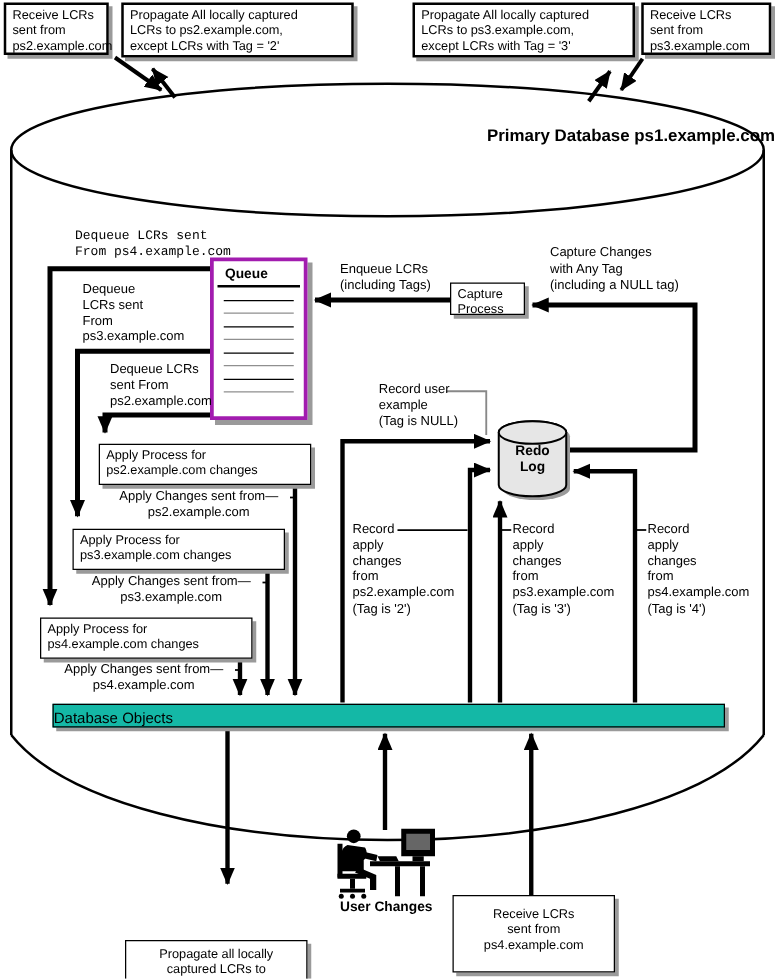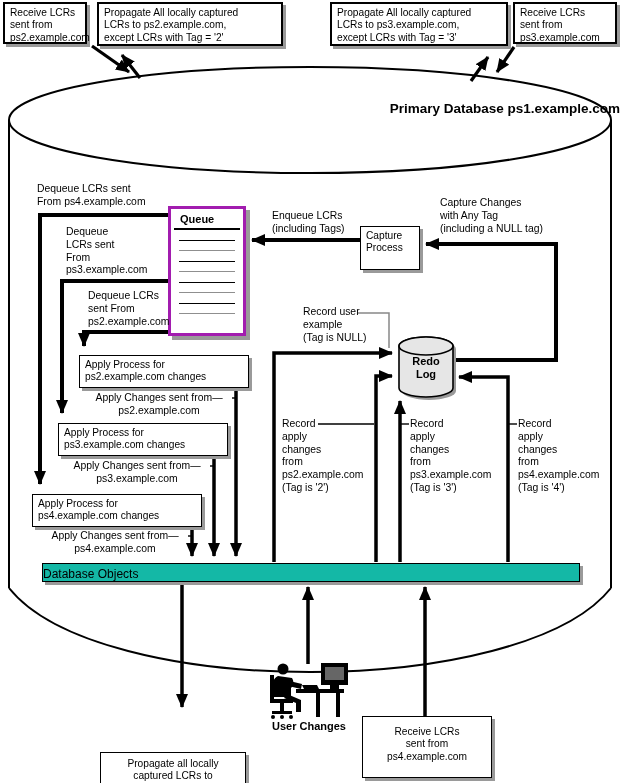--- a/index.html
+++ b/index.html
@@ -140,33 +140,33 @@
     <div class="qline"></div>
     <div class="qline alt"></div>
     <div class="qline"></div>
     <div class="qline alt"></div>
     <div class="qline"></div>
     <div class="qline alt"></div>
     <div class="qline"></div>
     <div class="qline alt"></div>
   </div>
 
-  <div class="lbl" style="left:37px;top:183px;">Dequeue LCRs sent
+  <div class="lbl" style="left:60px;top:183px;font-family:Liberation Mono, monospace;">Dequeue LCRs sent
 From ps4.example.com</div>
   <div class="lbl" style="left:66px;top:226px;">Dequeue
 LCRs sent
 From
 ps3.example.com</div>
   <div class="lbl" style="left:88px;top:290px;">Dequeue LCRs
 sent From
 ps2.example.com</div>
 
   <div class="lbl" style="left:272px;top:210px;">Enqueue LCRs
 (including Tags)</div>
-  <div class="box thin" style="left:360px;top:226px;width:60px;height:44px;">Capture
+  <div class="box thin" style="left:360px;top:226px;width:60px;height:26px;">Capture
 Process</div>
   <div class="lbl" style="left:440px;top:197px;">Capture Changes
 with Any Tag
 (including a NULL tag)</div>
 
   <div class="box thin" style="left:79px;top:355px;width:170px;height:33px;">Apply Process for
 ps2.example.com changes</div>
   <div class="box thin" style="left:58px;top:423px;width:170px;height:33px;">Apply Process for
 ps3.example.com changes</div>
   <div class="box thin" style="left:32px;top:494px;width:170px;height:33px;">Apply Process for

